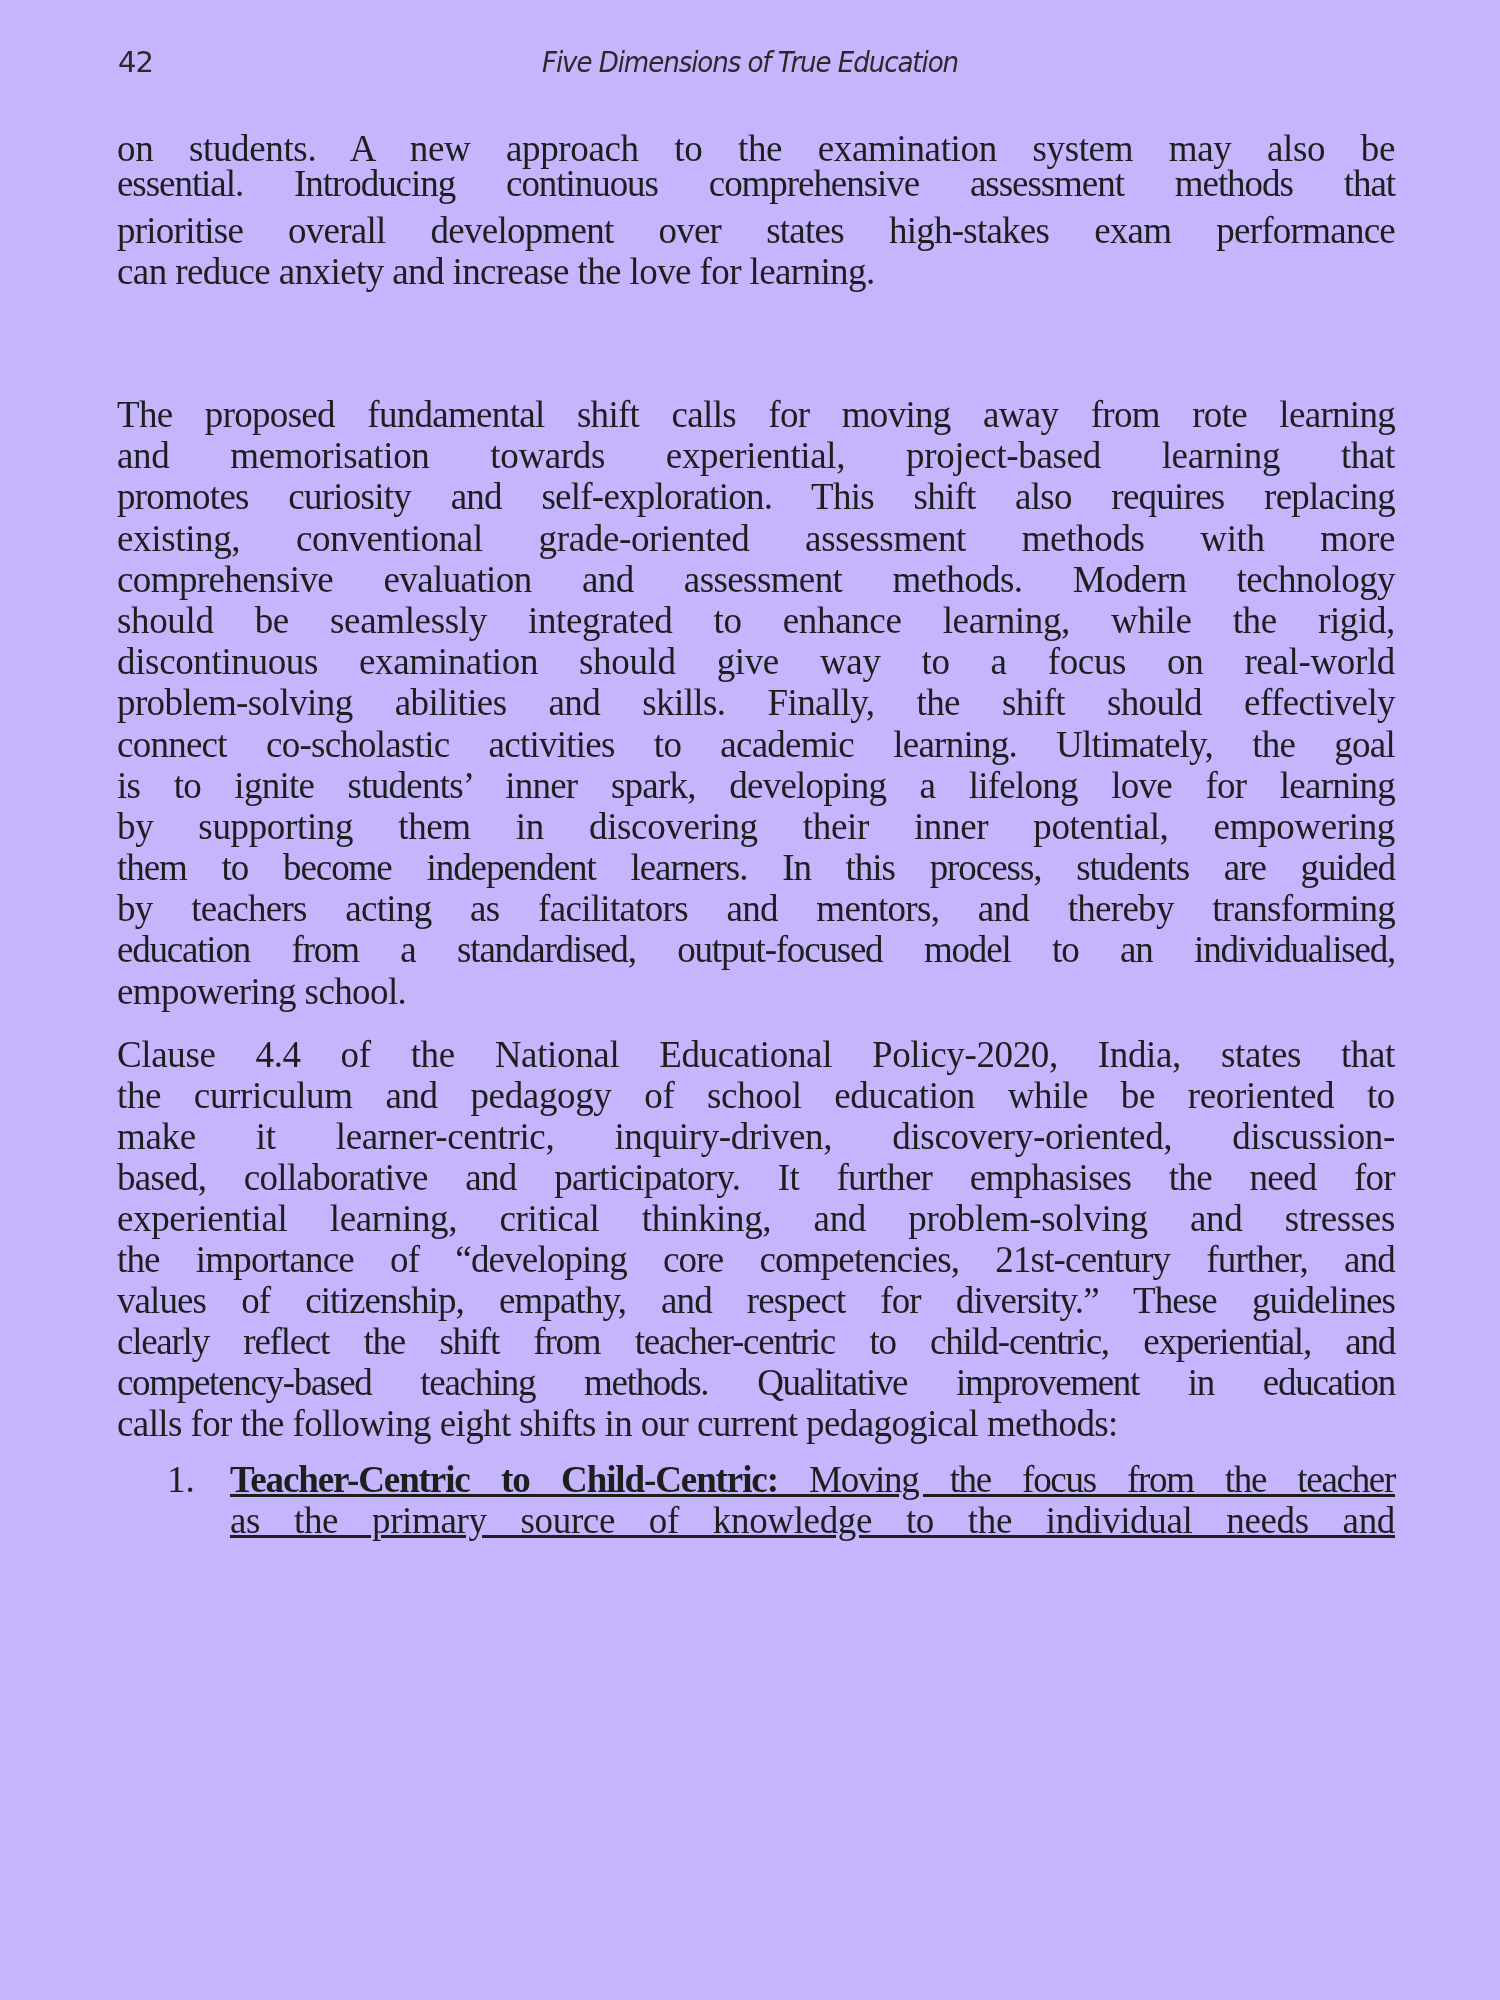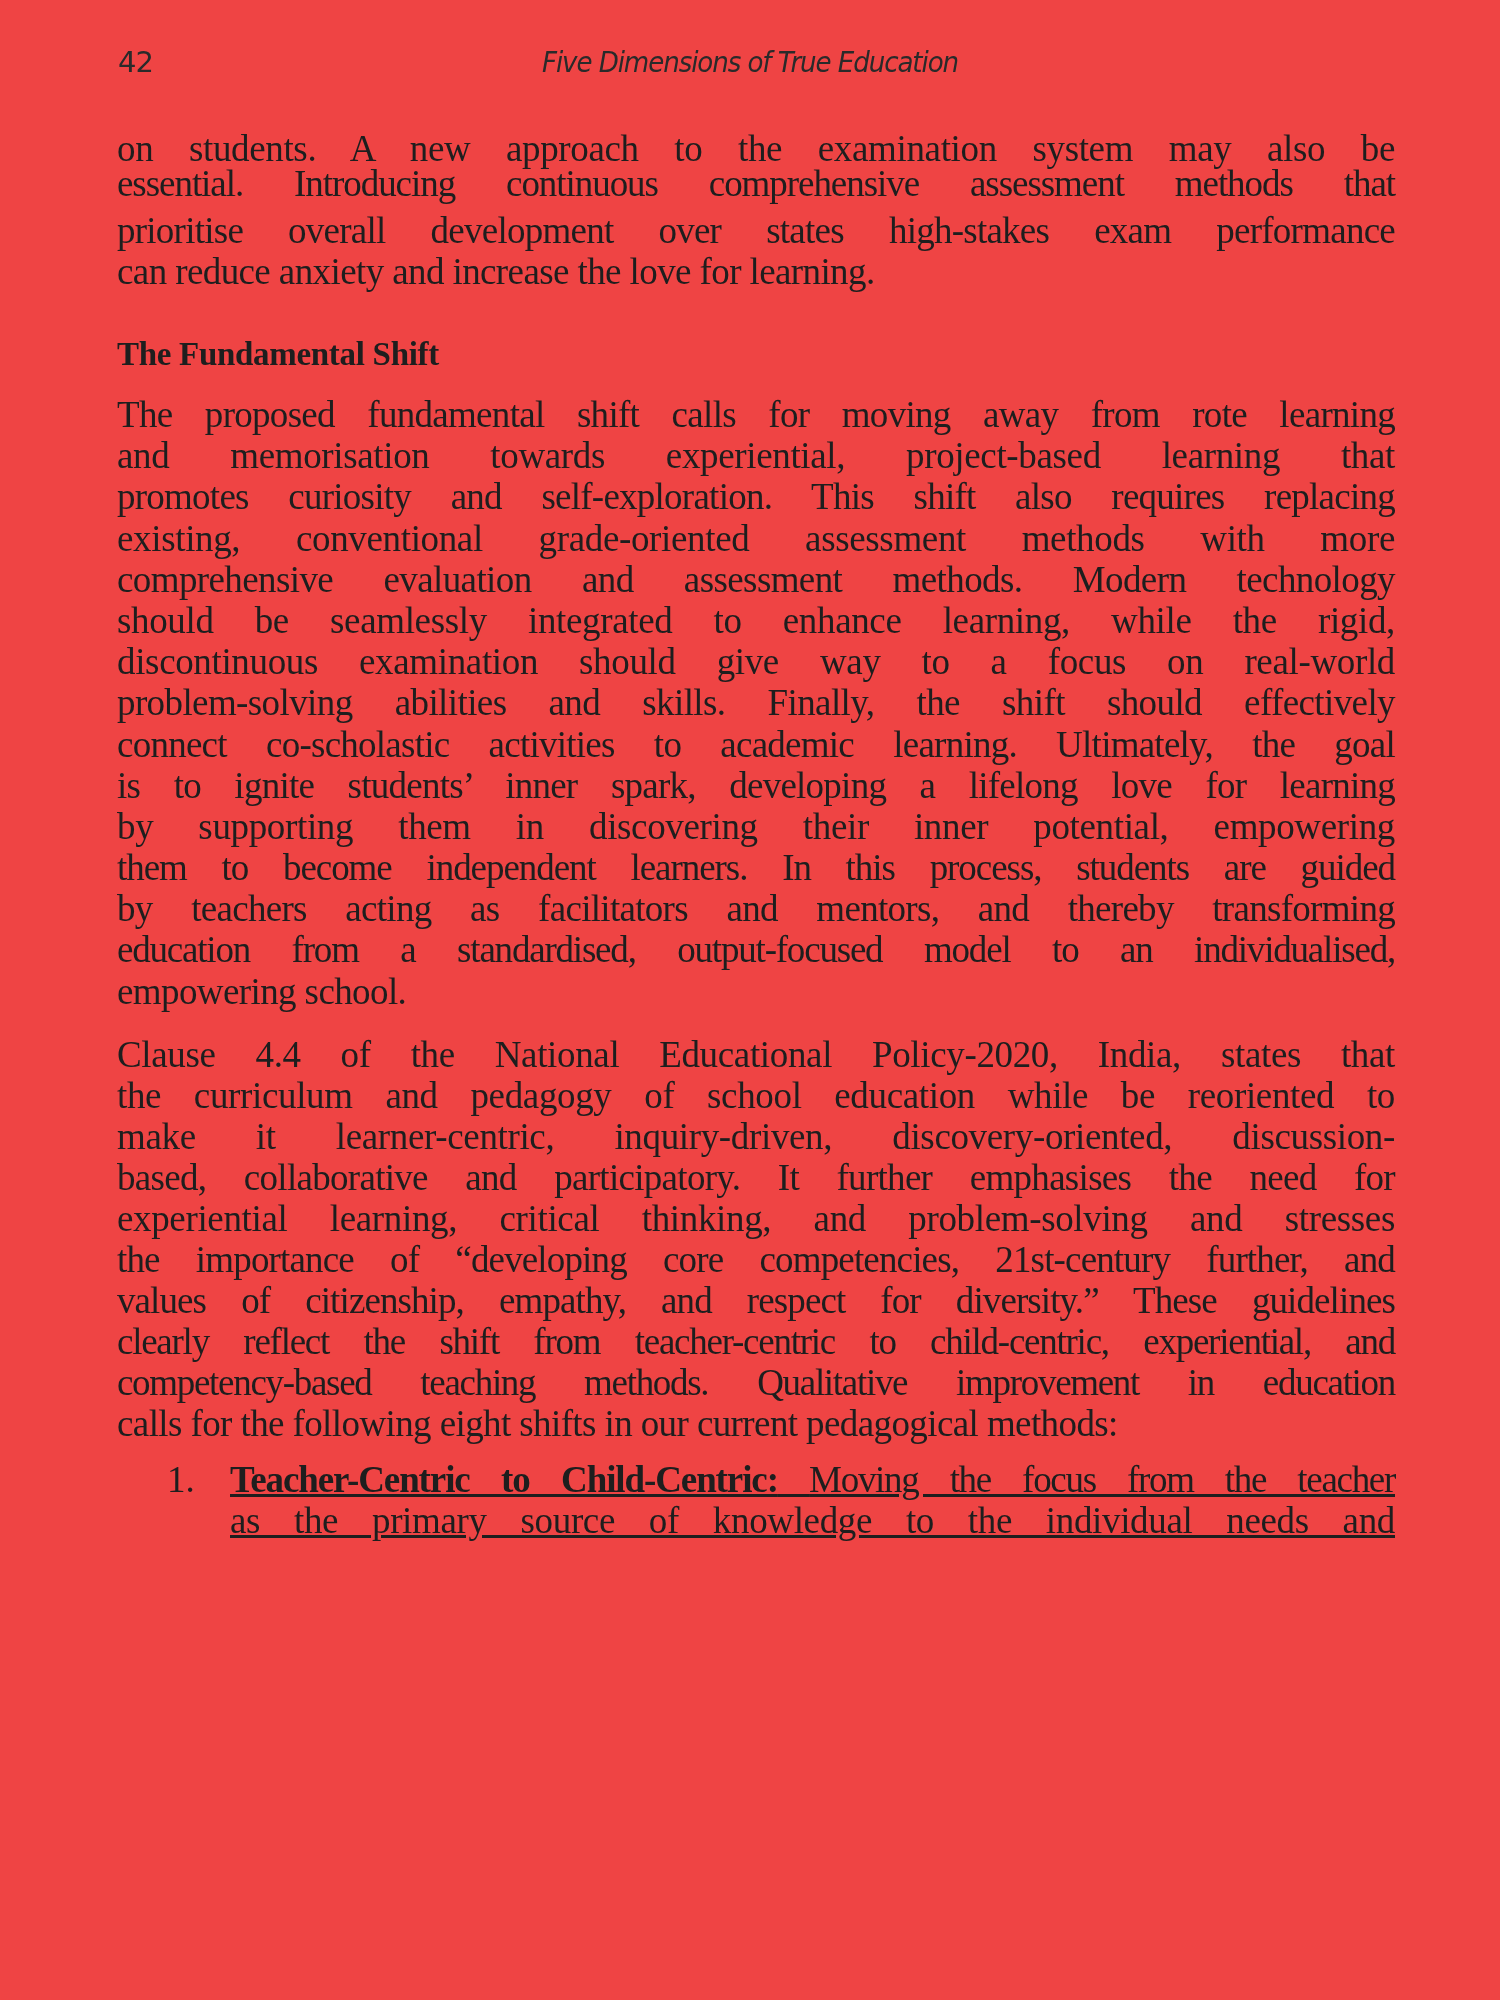--- a/index.html
+++ b/index.html
@@ -12,21 +12,21 @@
       height: 2000px;
       position: relative;
       overflow: hidden;
       font-family: "Liberation Serif", "DejaVu Serif", serif;
       color: #1e1e1e;
     }
     .page {
       position: absolute;
       left: 0; top: 0;
       width: 1500px; height: 2000px;
-      background: #ef4444;
+      background: #c4b5fd;
     }
     .running-header {
       position: absolute;
       top: 45px;
       left: 0;
       width: 1500px;
       height: 40px;
       font-family: "DejaVu Sans", "Liberation Sans", sans-serif;
       font-size: 29px;
       color: #2a2a2a;
@@ -106,21 +106,20 @@
     <div class="book-title">Five Dimensions of True Education</div>
   </div>
 
   <div>
     <div class="line" style="top:128px">on students. A new approach to the examination system may also be</div>
     <div class="line tight" style="top:163px">essential. Introducing continuous comprehensive assessment methods that</div>
     <div class="line" style="top:210px; letter-spacing:-0.75px">prioritise overall development over states high-stakes exam performance</div>
     <div class="line last" style="top:251px; letter-spacing:-0.6px">can reduce anxiety and increase the love for learning.</div>
   </div>
 
-  <div class="heading" style="top:334px">The Fundamental Shift</div>
 
   <div>
     <div class="line" style="top:394px; letter-spacing:-0.7px">The proposed fundamental shift calls for moving away from rote learning</div>
     <div class="line" style="top:435px">and memorisation towards experiential, project-based learning that</div>
     <div class="line" style="top:476px; letter-spacing:-0.75px">promotes curiosity and self-exploration. This shift also requires replacing</div>
     <div class="line" style="top:518px">existing, conventional grade-oriented assessment methods with more</div>
     <div class="line" style="top:559px; letter-spacing:-0.6px">comprehensive evaluation and assessment methods. Modern technology</div>
     <div class="line" style="top:600px">should be seamlessly integrated to enhance learning, while the rigid,</div>
     <div class="line" style="top:641px">discontinuous examination should give way to a focus on real-world</div>
     <div class="line" style="top:682px; letter-spacing:-0.6px">problem-solving abilities and skills. Finally, the shift should effectively</div>

